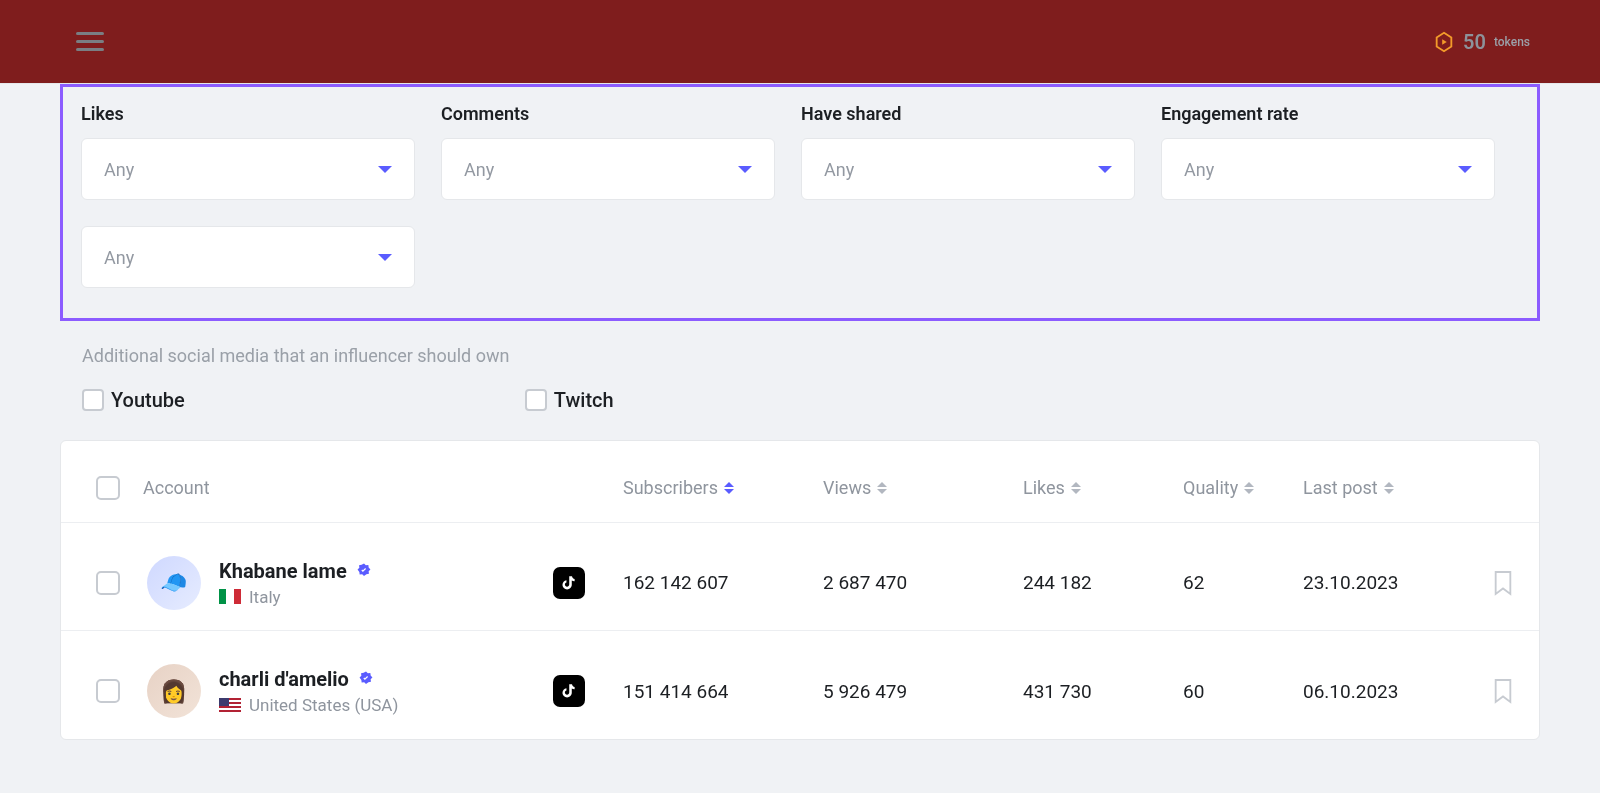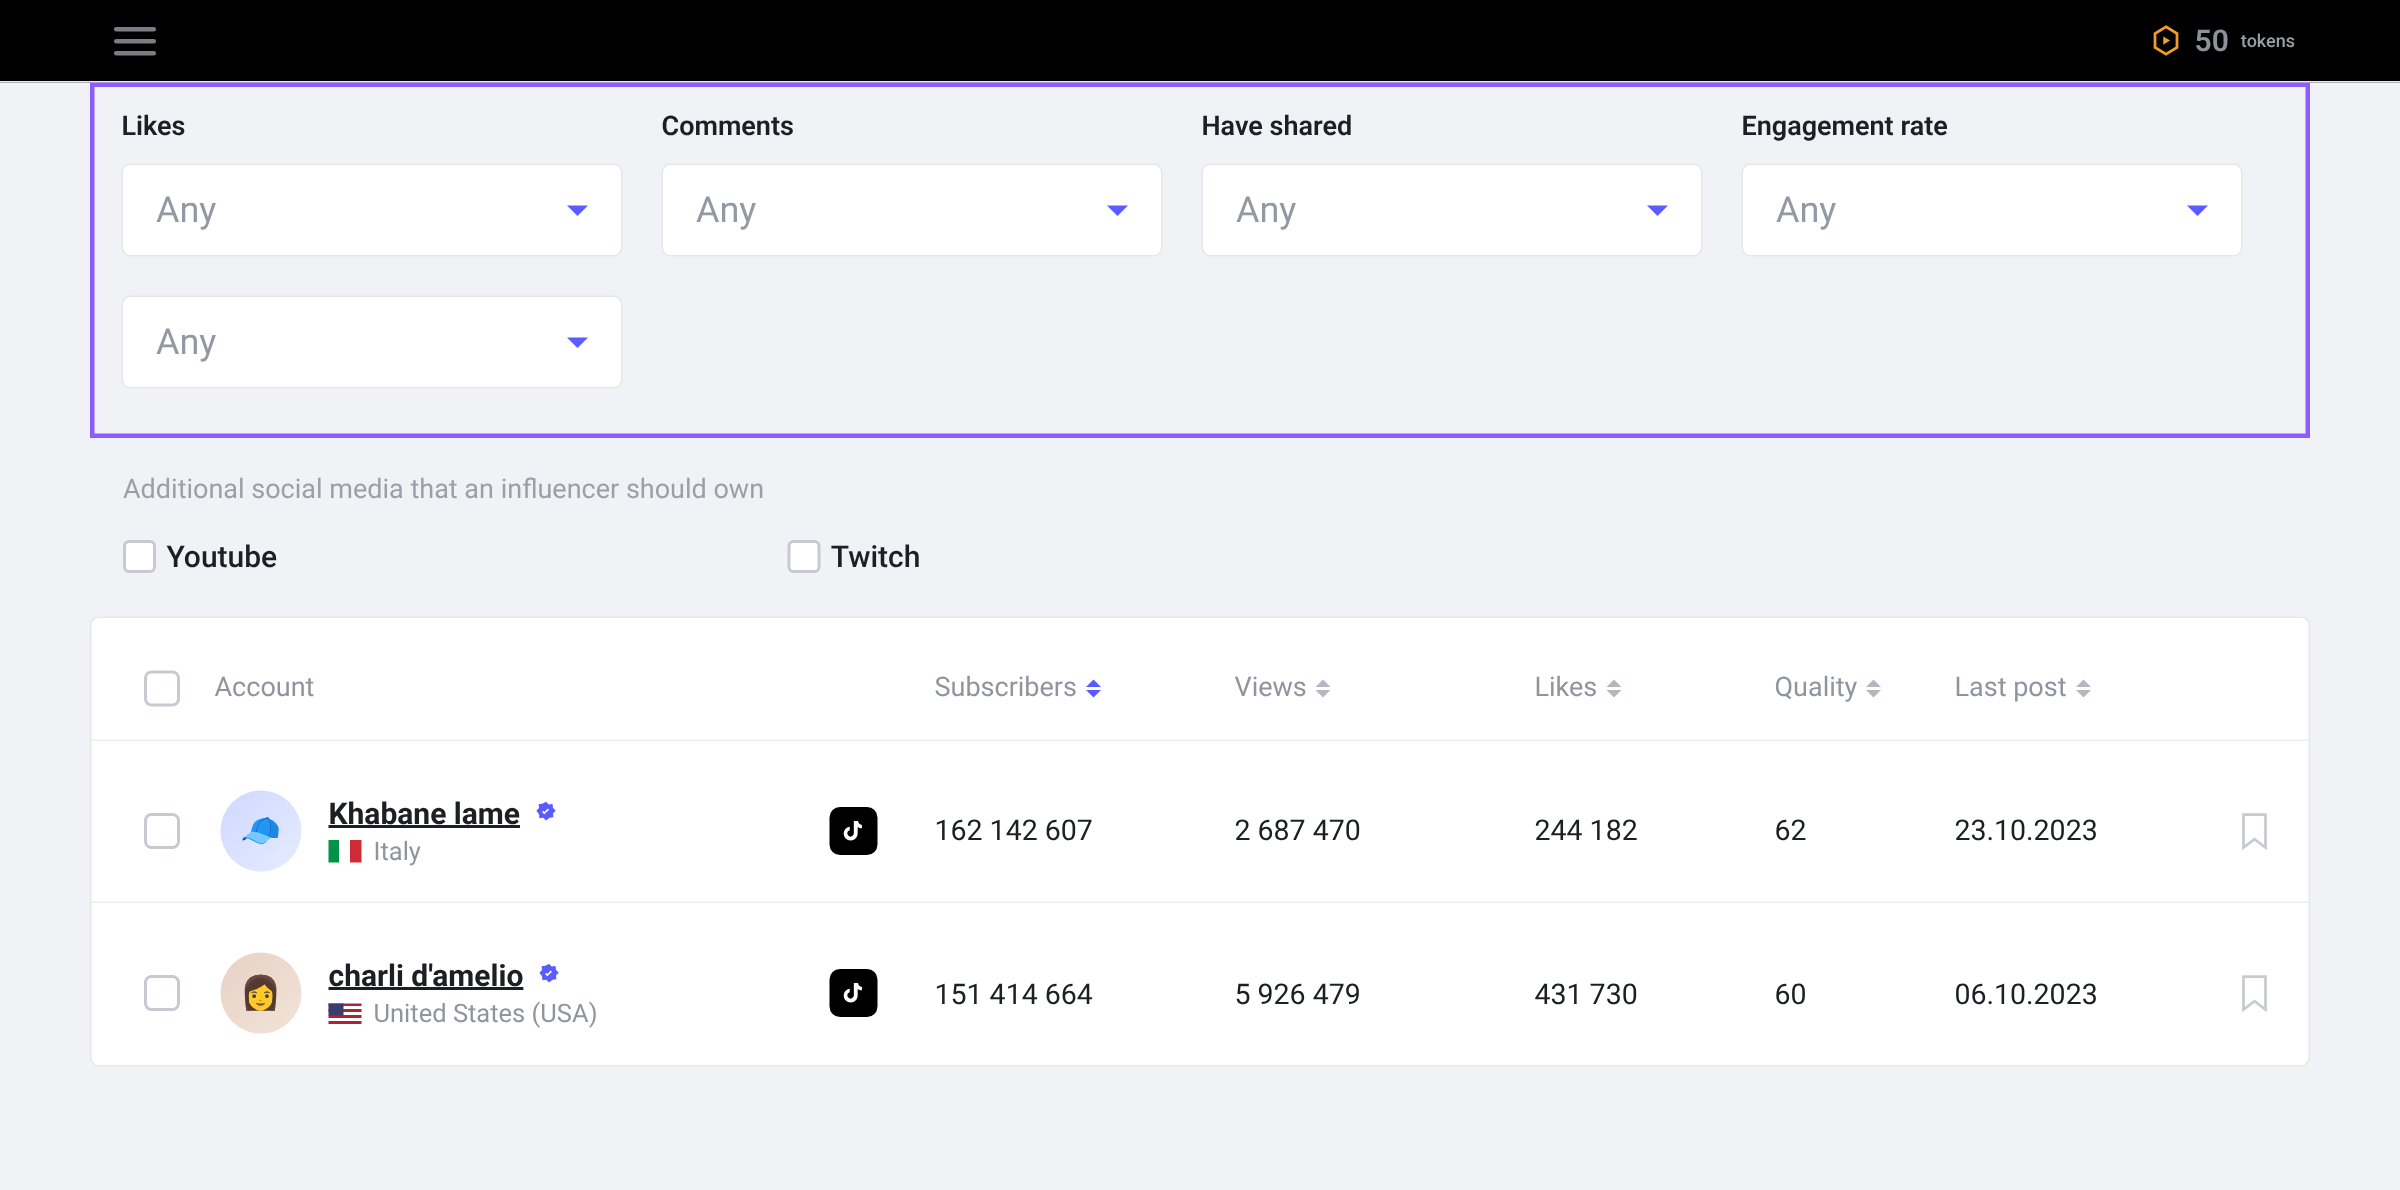--- a/index.html
+++ b/index.html
@@ -5,22 +5,22 @@
   * { box-sizing: border-box; margin: 0; padding: 0; }
   body {
     font-family: -apple-system, BlinkMacSystemFont, "Segoe UI", Roboto, Helvetica, Arial, sans-serif;
     background: #f0f2f5;
     color: #222;
     width: 1600px;
   }
 
   
   .topbar {
-    height: 55px;
-    background: #000000;
+    height: 84px;
+    background: #7f1d1d;
     border-bottom: 1px solid #e5e7ea;
     display: flex;
     align-items: center;
     justify-content: space-between;
     padding: 0 70px 0 76px;
   }
   .hamburger {
     display: flex;
     flex-direction: column;
     gap: 5px;
@@ -76,21 +76,21 @@
     background: #fff;
     border: 1px solid #e5e7ea;
     border-radius: 6px;
     display: flex;
     align-items: center;
     justify-content: space-between;
     padding: 0 22px;
     cursor: pointer;
   }
   .select-val {
-    font-size: 24px;
+    font-size: 18px;
     color: #9399a2;
   }
   .caret-down {
     width: 0; height: 0;
     border-left: 7px solid transparent;
     border-right: 7px solid transparent;
     border-top: 7px solid #5a5cff;
   }
 
   
@@ -184,21 +184,21 @@
     background: #d9dde2;
     display:flex; align-items:center; justify-content:center;
     font-size: 22px;
   }
   .avatar.kl { background: linear-gradient(135deg,#cfd8ff,#e6ecff); }
   .avatar.cd { background: linear-gradient(135deg,#e7d2c5,#f2e3d8); }
   .avatar span { color:#6b7280; }
   .acc-text { display:flex; flex-direction:column; gap:4px; }
   .acc-name {
     font-size: 20px; font-weight:700; color:#1c1f23;
-    display:flex; align-items:center; gap:8px;text-decoration:underline;
+    display:flex; align-items:center; gap:8px;
   }
   .verify {
     width:18px; height:18px;
   }
   .acc-sub {
     font-size: 17px; color:#8f959e;
     display:flex; align-items:center; gap:8px;
   }
   .flag { width:22px; height:15px; display:inline-block; }
   .flag.it { background: linear-gradient(90deg,#009246 33%, #fff 33% 66%, #ce2b37 66%); }

